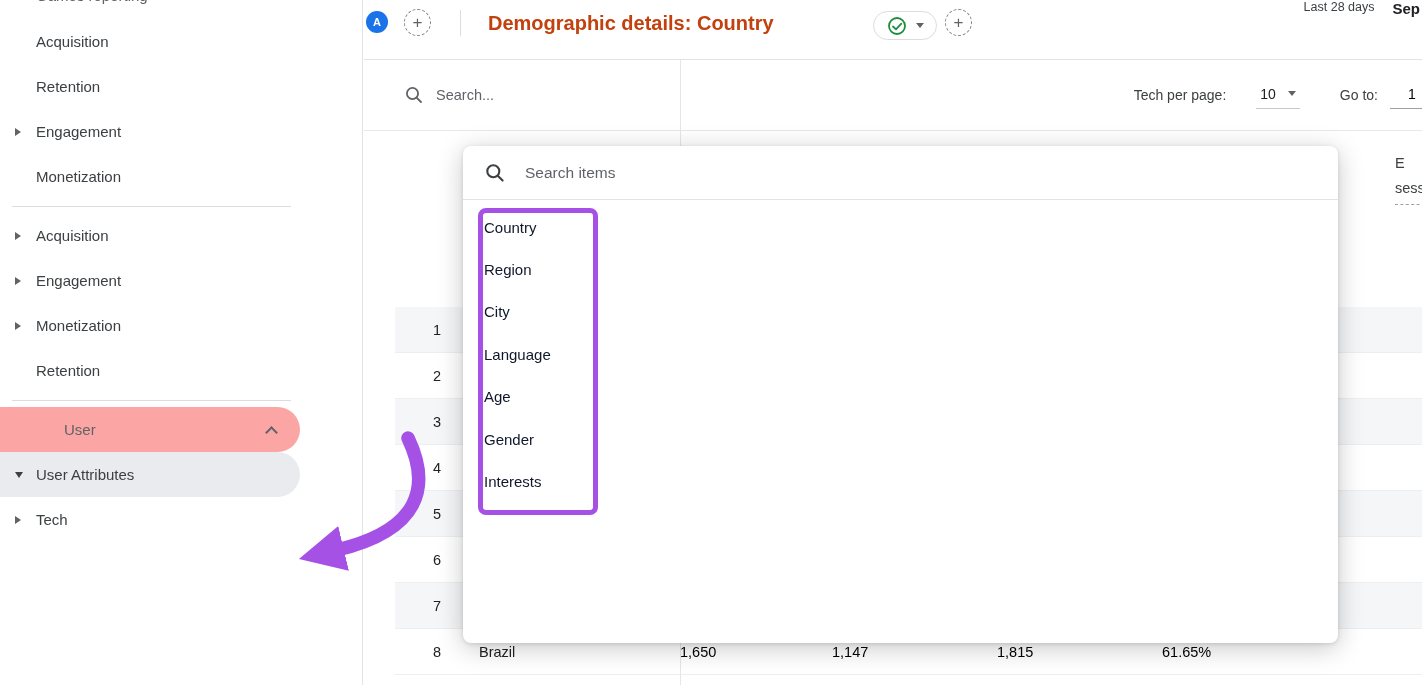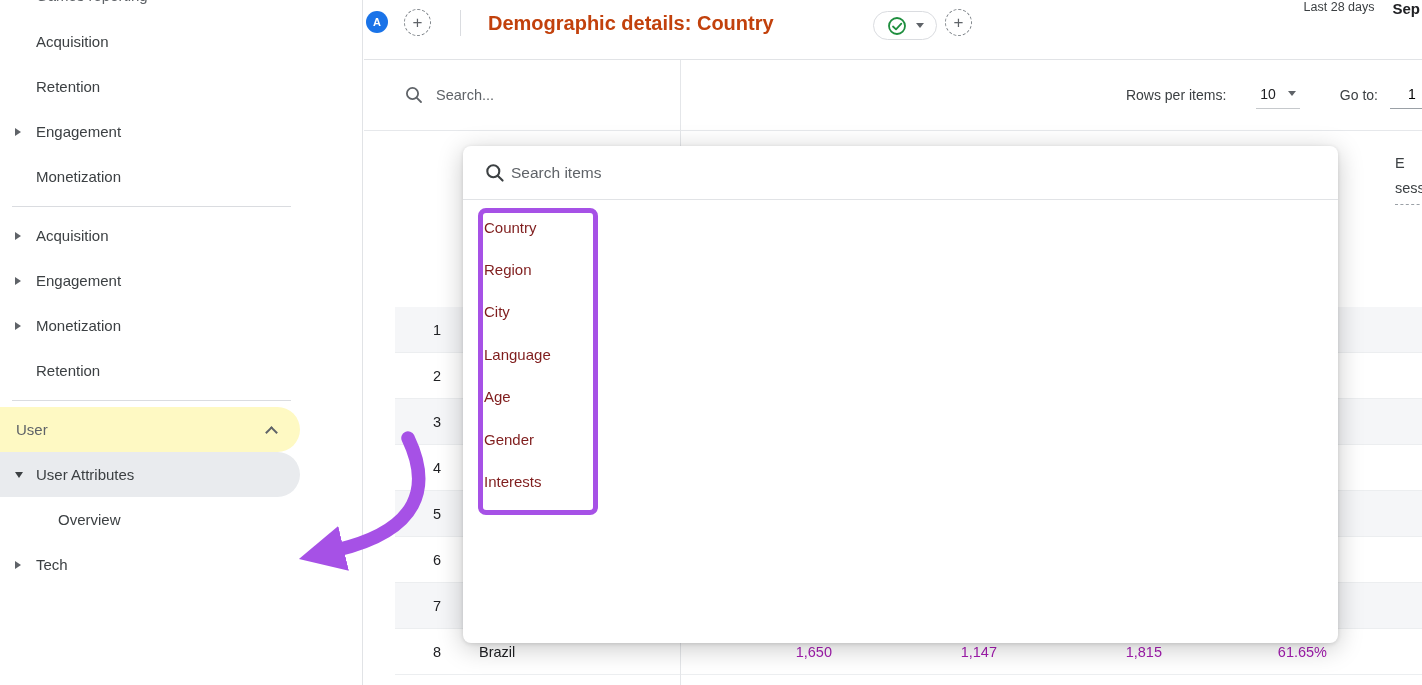--- a/index.html
+++ b/index.html
@@ -16,21 +16,21 @@
   .srow .lbl{margin-left:36px;}
   .srow.child .lbl{margin-left:58px;}
   .sheader{color:#5f6368;cursor:default;}
   .sheader .lbl{margin-left:16px;}
   .tri{position:absolute;left:15px;width:0;height:0;}
   .tri.r{border-left:6px solid #5f6368;border-top:4.5px solid transparent;border-bottom:4.5px solid transparent;}
   .tri.d{border-top:6px solid #3c4043;border-left:4.5px solid transparent;border-right:4.5px solid transparent;}
   .chev{position:absolute;left:267px;top:21px;width:9px;height:9px;
         border-left:2px solid #5f6368;border-top:2px solid #5f6368;transform:rotate(45deg);}
   .pill{width:300px;border-radius:0 24px 24px 0;}
-  .pill-user{background:#fef9c3;}
+  .pill-user{background:#fca5a5;padding-left:48px;}
   .pill-parent{background:#e9ebee;}
   .pill-selected{background:#e7f0fe;}
   .pill-selected .lbl{color:#1a73e8;}
   .side-div{height:1px;background:#dadce0;margin:7px 71px 6px 12px;}
 
   
   .main{position:absolute;left:364px;top:0;right:0;bottom:0;background:#fff;}
 
   .appbar{position:relative;height:60px;border-bottom:1px solid #e1e3e6;background:#fff;}
   .avatar{position:absolute;left:2px;top:11px;width:22px;height:22px;border-radius:50%;
@@ -61,39 +61,39 @@
   .goto-label{margin-left:40px;}
   .goto-input{width:44px;margin-left:12px;margin-right:-12px;border:none;border-bottom:1px solid #9aa0a6;
               outline:none;font-size:14px;padding:4px 2px 6px;text-align:center;font-family:inherit;}
 
   
   .tbl{position:absolute;left:31px;top:307px;right:0;z-index:1;}
   .trow{display:flex;height:46px;align-items:center;border-bottom:1px solid #eceef0;font-size:14.5px;background:#fff;}
   .trow.odd{background:#f5f6f8;}
   .cell-num{flex:0 0 84px;text-align:center;color:#202124;}
   .cell-dim{flex:0 0 201px;font-weight:500;color:#202124;}
-  .cell-val{flex:0 0 165px;text-align:right;color:#a21caf;}
+  .cell-val{flex:0 0 165px;text-align:left;color:#000000;}
   .cell-val.first{flex:0 0 152px;}
   .cell-rest{flex:1;}
   .col-divider{position:absolute;left:316px;top:60px;bottom:0;width:1px;background:#e4e6e9;z-index:2;}
   .part-header{position:absolute;left:1031px;top:151px;width:240px;z-index:1;
                font-size:14.5px;color:#3c4043;line-height:25px;}
   .part-header .dashed{display:inline-block;border-bottom:1px dashed #9aa0a6;padding-bottom:3px;}
 
   
   .dim-card{position:absolute;left:463px;top:146px;width:875px;height:497px;background:#fff;
             border-radius:8px;z-index:20;
             box-shadow:0 5px 26px rgba(0,0,0,.22),0 1px 4px rgba(0,0,0,.12);}
-  .dim-search{height:54px;display:flex;align-items:center;gap:6px;padding-left:22px;
+  .dim-search{height:54px;display:flex;align-items:center;gap:20px;padding-left:22px;
               border-bottom:1px solid #e1e3e6;}
   .dim-search input{border:none;outline:none;font-size:15.5px;font-family:inherit;color:#202124;width:420px;background:transparent;}
   .dim-search input::placeholder{color:#5f6368;}
   .dim-list{padding-top:6px;}
   .dim-item{height:42.4px;display:flex;align-items:center;padding-left:21px;
-            font-size:15px;color:#7f1d1d;cursor:pointer;}
+            font-size:15px;color:#0f172a;cursor:pointer;}
   .hl-box{position:absolute;left:15px;top:62px;width:120px;height:307px;
           border:5px solid #a651e6;border-radius:8px;pointer-events:none;z-index:5;}
 
   
   .annot-arrow{position:absolute;left:293px;top:428px;z-index:30;pointer-events:none;}
 </style>
 </head>
 <body>
 
 <nav class="sidebar">
@@ -133,23 +133,20 @@
 
   <div class="side-div"></div>
 
   <div class="srow sheader pill pill-user">
     <span class="lbl">User</span>
     <span class="chev"></span>
   </div>
   <div class="srow pill pill-parent">
     <span class="tri d"></span>
     <span class="lbl">User Attributes</span>
-  </div>
-  <div class="srow child">
-    <span class="lbl">Overview</span>
   </div>
   <div class="srow">
     <span class="tri r"></span>
     <span class="lbl">Tech</span>
   </div>
 </nav>
 
 <div class="main">
 
   <div class="appbar">
@@ -173,21 +170,21 @@
 
   <div class="toolbar">
     <div class="search-wrap">
       <svg width="18" height="18" viewBox="0 0 18 18">
         <circle cx="7.5" cy="7.5" r="5.6" fill="none" stroke="#5f6368" stroke-width="1.8"></circle>
         <line x1="11.8" y1="11.8" x2="16" y2="16" stroke="#5f6368" stroke-width="1.8" stroke-linecap="round"></line>
       </svg>
       <input class="search-input" type="text" placeholder="Search..." style="">
     </div>
     <div class="tb-right">
-      <span class="tb-label">Rows per items:</span>
+      <span class="tb-label">Tech per page:</span>
       <div class="rpp-select">
         <span>10</span>
         <span class="caret"></span>
       </div>
       <span class="tb-label goto-label">Go to:</span>
       <input class="goto-input" type="text" value="1" style="">
     </div>
   </div>
 
   <div class="col-divider"></div>

